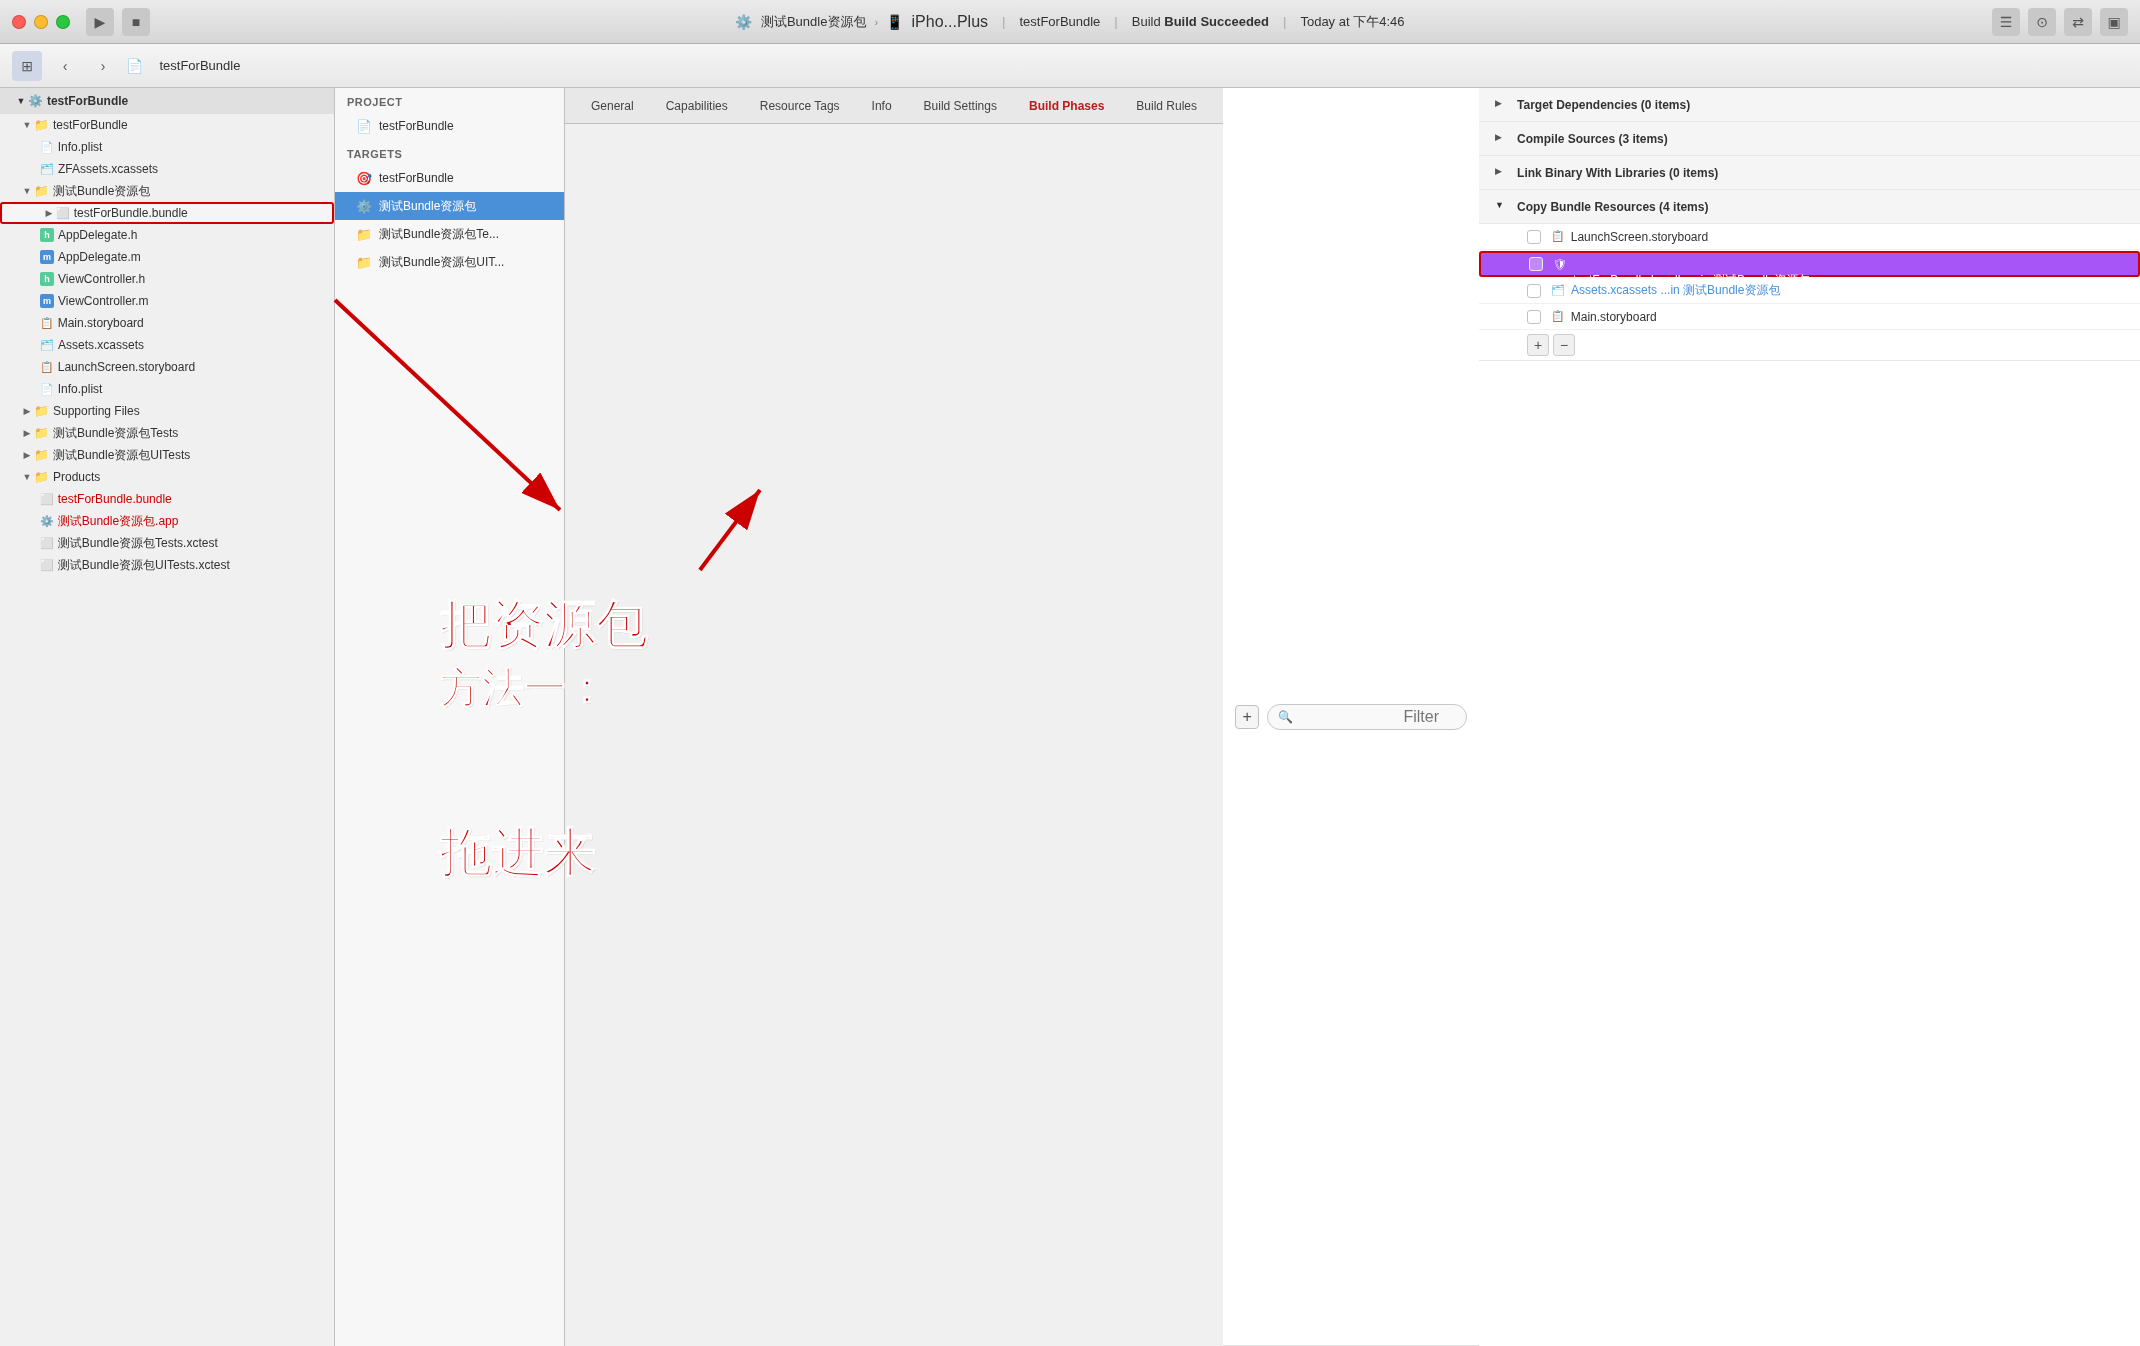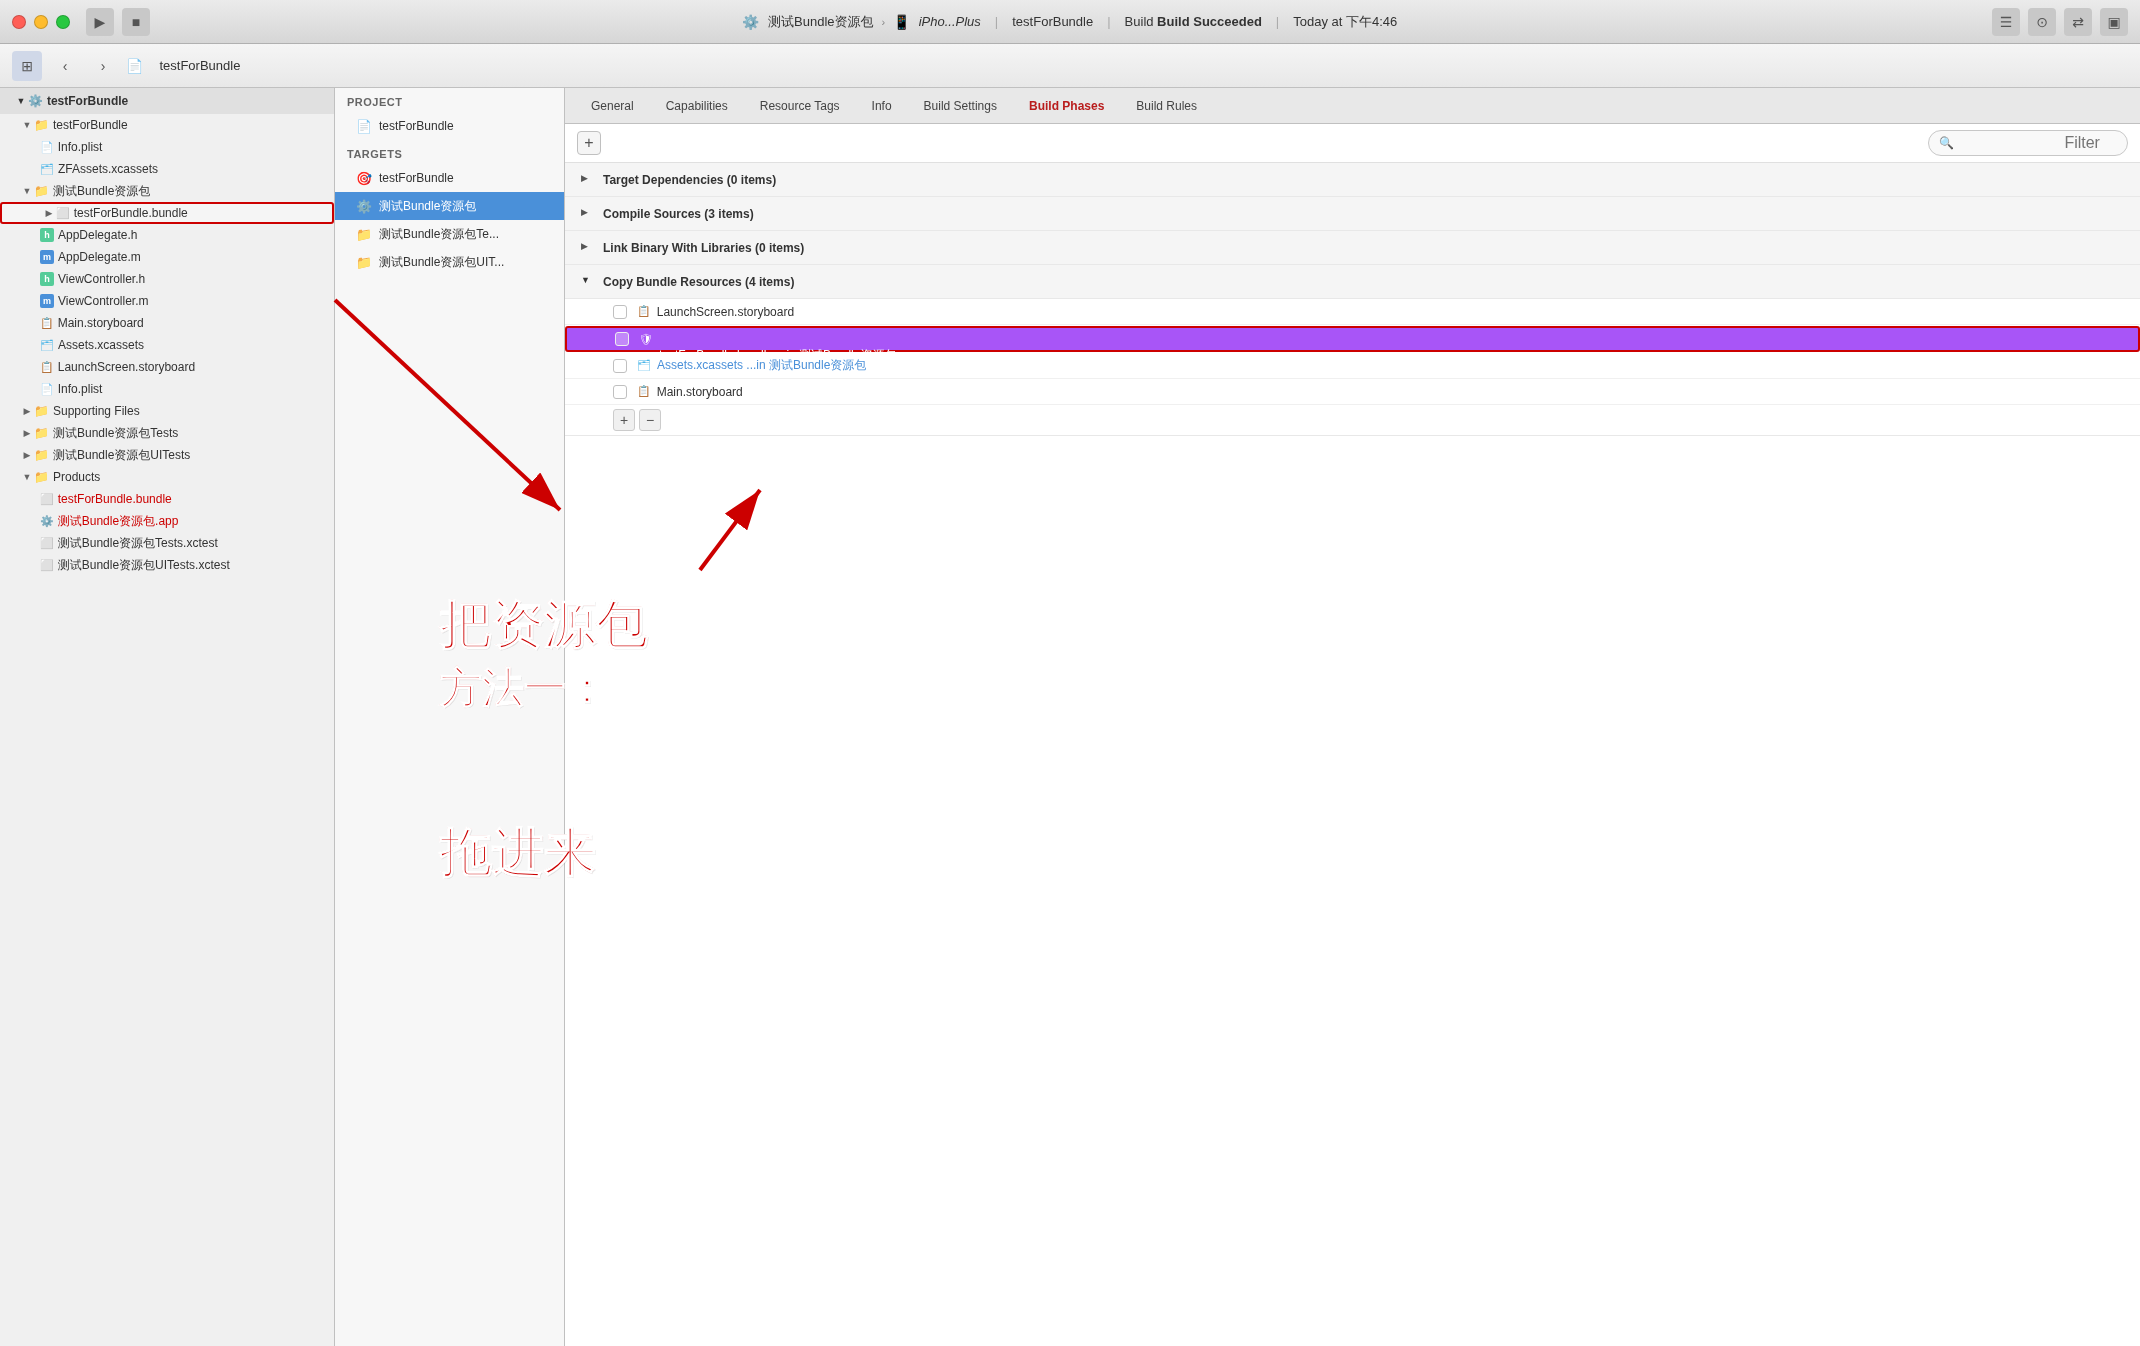--- a/index.html
+++ b/index.html
@@ -299,21 +299,21 @@
       height: 100%;
       pointer-events: none;
     }
 
     .indent-1 { padding-left: 14px; }
 
     
     .right-panels {
       flex: 1;
       display: flex;
-      flex-direction: column;
+      flex-direction: row;
     }
 
     .scroll-area {
       overflow-y: auto;
       flex: 1;
     }
   </style>
 </head>
 <body>
 
@@ -327,21 +327,21 @@
     </div>
     <div class="titlebar-controls">
       <div class="titlebar-btn">▶</div>
       <div class="titlebar-btn">■</div>
     </div>
     <div class="titlebar-center">
       <span style="font-size:14px;">⚙️</span>
       <span style="font-size:13px; color:#333;">测试Bundle资源包</span>
       <span class="breadcrumb-sep">›</span>
       <span style="font-size:14px;">📱</span>
-      <span style="font-size:13px; color:#333;font-style:italic;">iPho...Plus</span>
+      <span style="font-size:16px; color:#333;">iPho...Plus</span>
       <span style="color:#aaa; margin:0 6px;">|</span>
       <span style="font-size:13px; color:#333;">testForBundle</span>
       <span style="color:#aaa; margin:0 6px;">|</span>
       <span style="font-size:13px; color:#333;">Build <strong style="font-weight:600;">Build Succeeded</strong></span>
       <span style="color:#aaa; margin:0 6px;">|</span>
       <span style="font-size:13px; color:#333;">Today at 下午4:46</span>
     </div>
     <div class="titlebar-right">
       <div class="titlebar-btn">☰</div>
       <div class="titlebar-btn">⊙</div>

